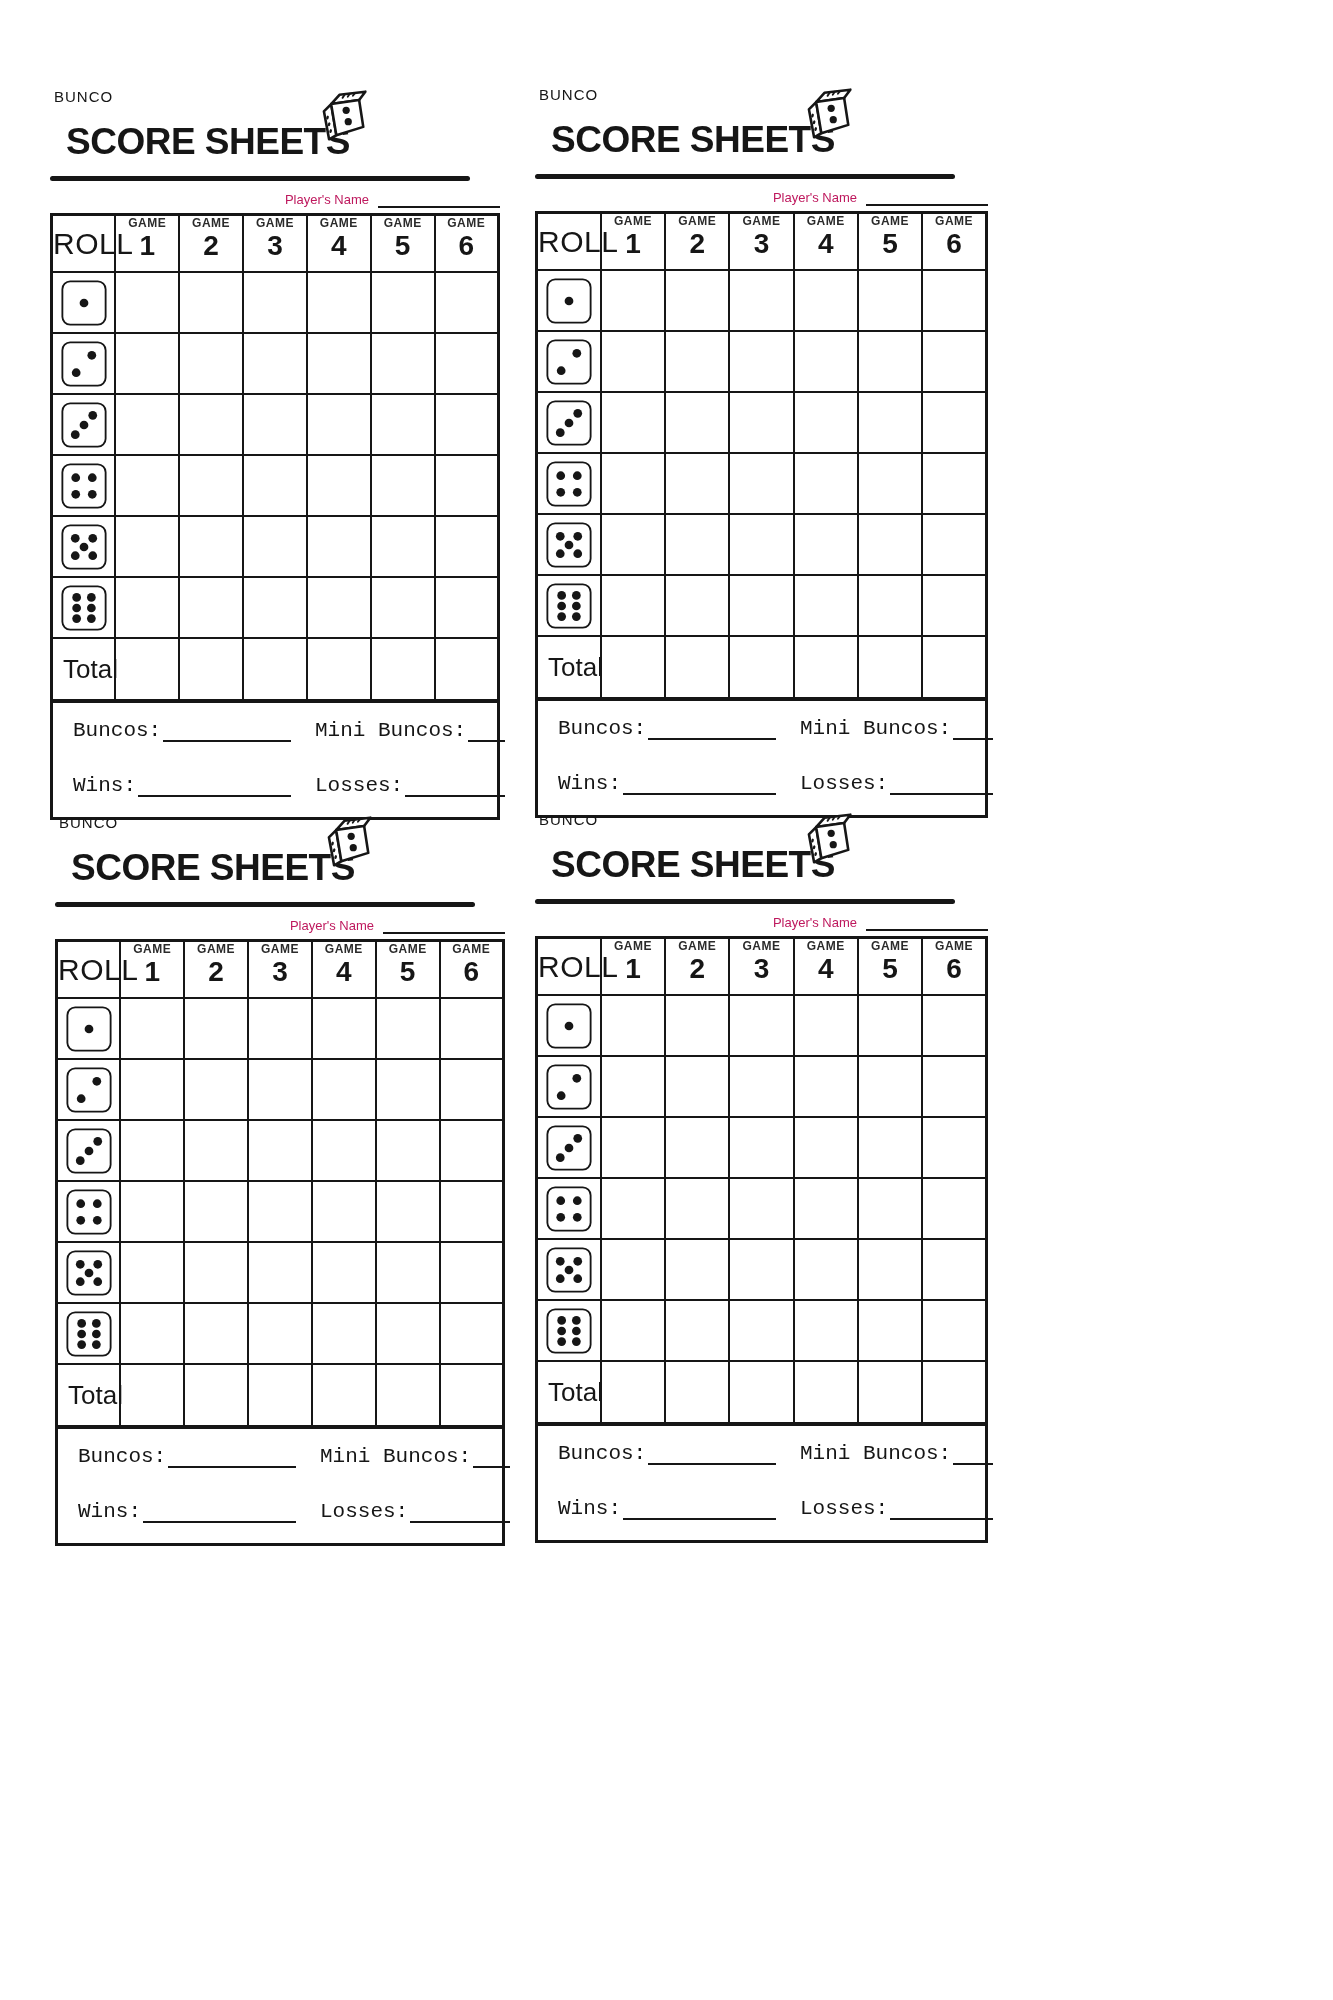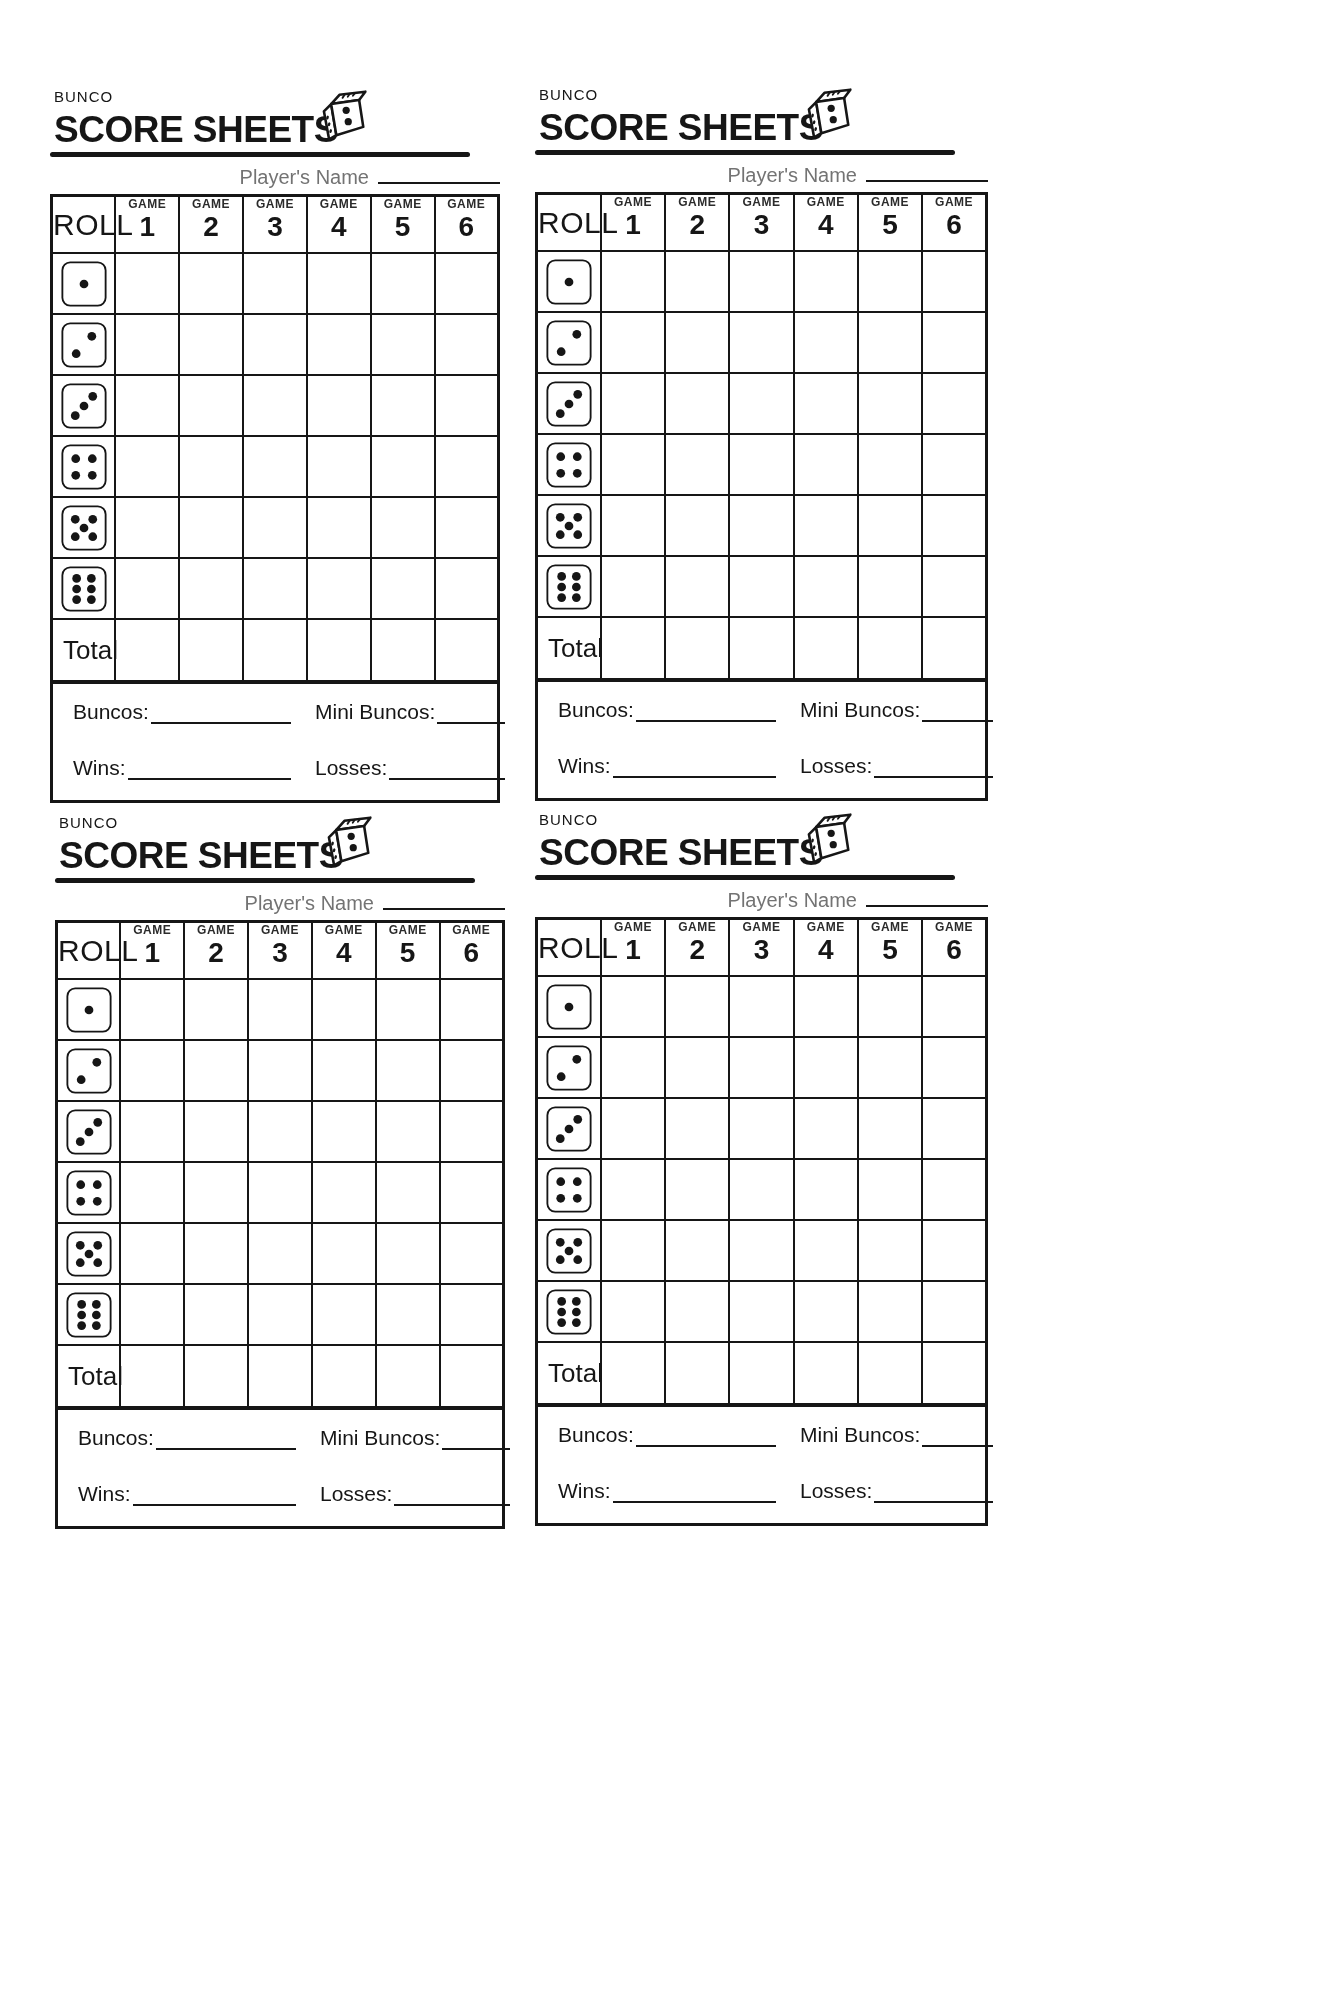--- a/index.html
+++ b/index.html
@@ -8,45 +8,45 @@
     font-family:"Liberation Sans",sans-serif;color:#161616;
   }
   .sheet{position:absolute;width:450px;}
   .sheet.pos-a{left:50px;top:86px;}
   .sheet.pos-b{left:535px;top:84px;width:453px;}
   .sheet.pos-c{left:55px;top:812px;}
   .sheet.pos-d{left:535px;top:809px;width:453px;}
 
   .sheet-header{position:relative;}
   .brand{font-size:15px;line-height:22px;font-weight:400;letter-spacing:1px;margin-left:4px;}
-  .title{font-size:37px;line-height:36px;font-weight:700;letter-spacing:-0.5px;margin:4px;}
+  .title{font-size:37px;line-height:36px;font-weight:700;letter-spacing:-0.5px;margin:16px;}
   .title-rule{width:420px;height:5px;background:#161616;border-radius:3px;margin-top:2px;}
   .die-icon{position:absolute;left:262px;top:4px;width:58px;height:52px;}
 
-  .player-row{display:flex;justify-content:flex-end;align-items:flex-start;
-    margin:9px 0 5px;font-size:20px;font-weight:400;color:#737373;}
+  .player-row{display:flex;justify-content:flex-end;align-items:center;
+    margin:9px 0 5px;font-size:13px;font-weight:400;color:#be185d;}
   .player-line{width:122px;border-bottom:2px solid #161616;height:16px;margin-left:9px;}
 
   table.score-table{width:100%;border-collapse:collapse;table-layout:fixed;
     border:3px solid #161616;}
   .score-table th,.score-table td{border:2px solid #161616;padding:0;}
   .roll-th{font-size:30px;font-weight:400;letter-spacing:0.5px;text-align:center;vertical-align:middle;}
   .game-th{height:55px;text-align:center;vertical-align:top;}
   .game-word{font-size:12px;font-weight:700;color:#2b2b2b;letter-spacing:0.5px;}
   .game-num{font-size:28px;line-height:30px;font-weight:700;margin-top:1px;}
   .dice-row td{height:59px;}
   .die-cell{text-align:center;vertical-align:middle;}
   .die-face{width:46px;height:46px;display:block;margin:0 auto;}
   .total-row td{height:60px;}
   .total-cell{font-size:26px;font-weight:400;padding-left:10px !important;vertical-align:middle;}
 
   .footer-box{border:3px solid #161616;margin-top:-2px;padding:16px 20px 20px;}
   .f-row{display:flex;align-items:flex-end;font-size:21px;font-weight:400;}
   .f-row + .f-row{margin-top:32px;}
-  .pair{display:flex;align-items:flex-end;}
+  .pair{display:flex;align-items:flex-end;font-family:Liberation Mono, monospace;}
   .pair.left{width:218px;}
   .pair.right{flex:1;margin-left:24px;}
   .f-label{white-space:nowrap;}
   .w-line{flex:1;border-bottom:2px solid #161616;height:16px;margin-left:2px;}
   .w-line.overflow{margin-right:-28px;}
 </style>
 </head>
 <body>
 
 <div id="page">

